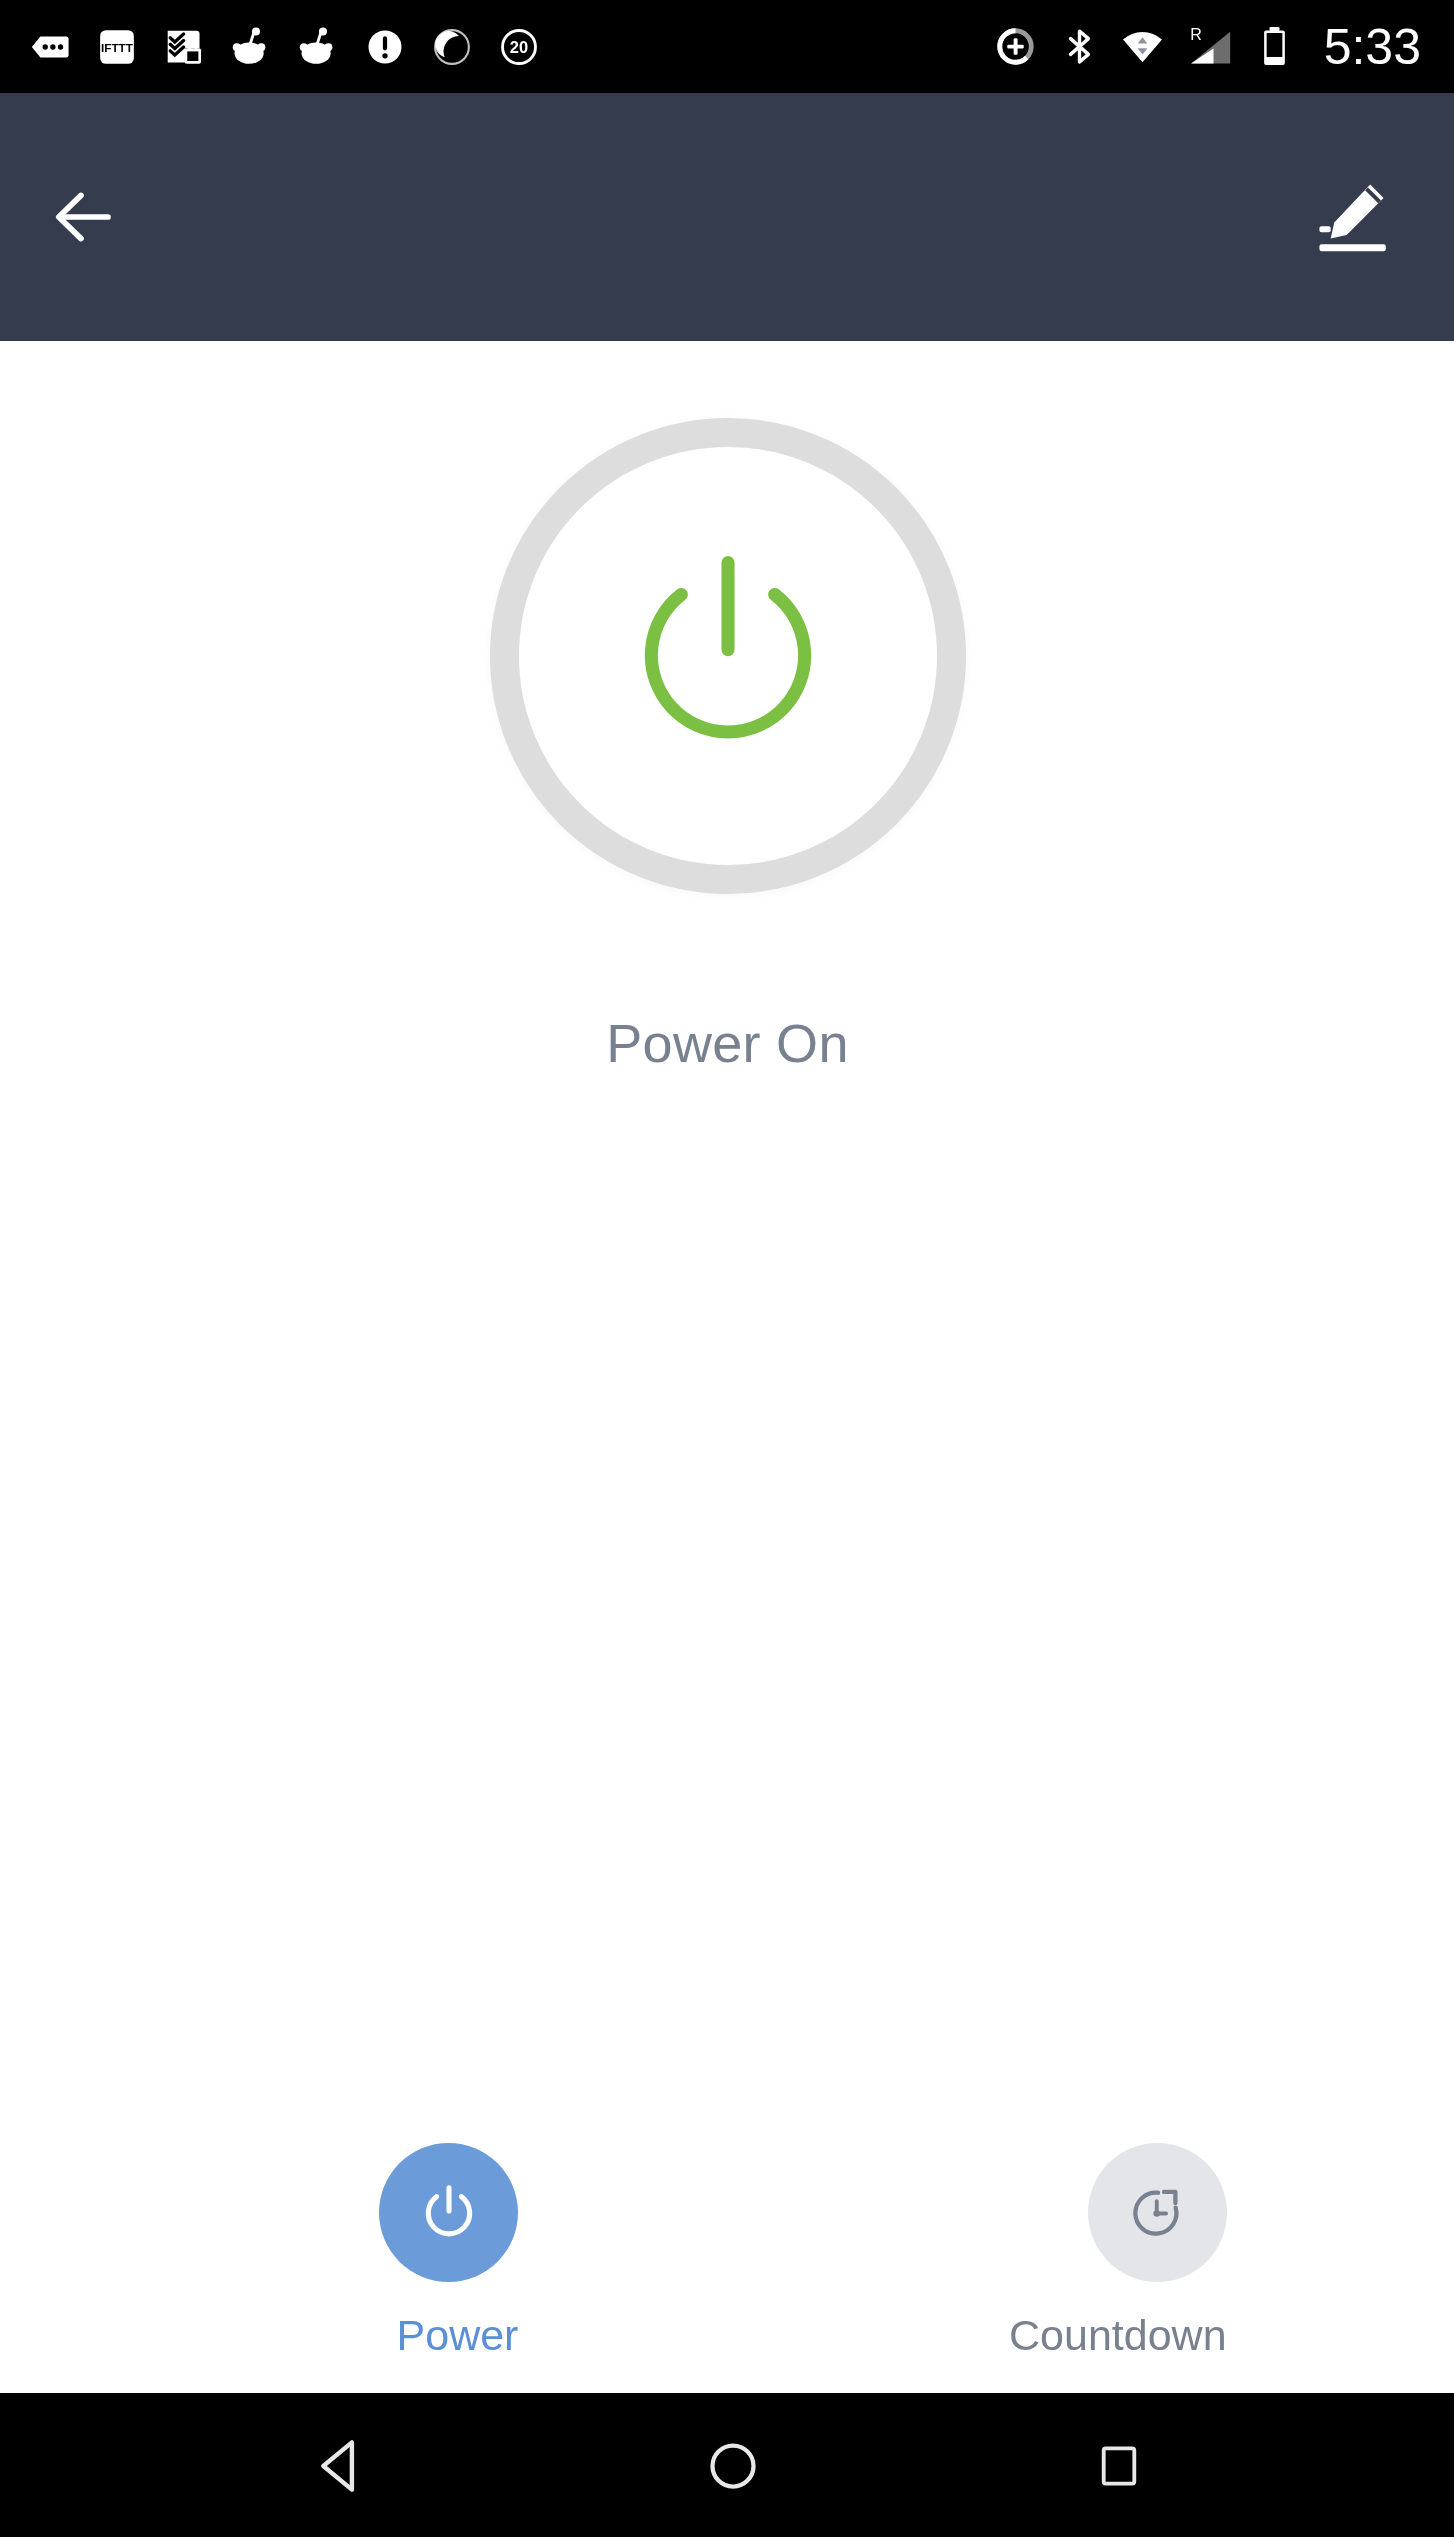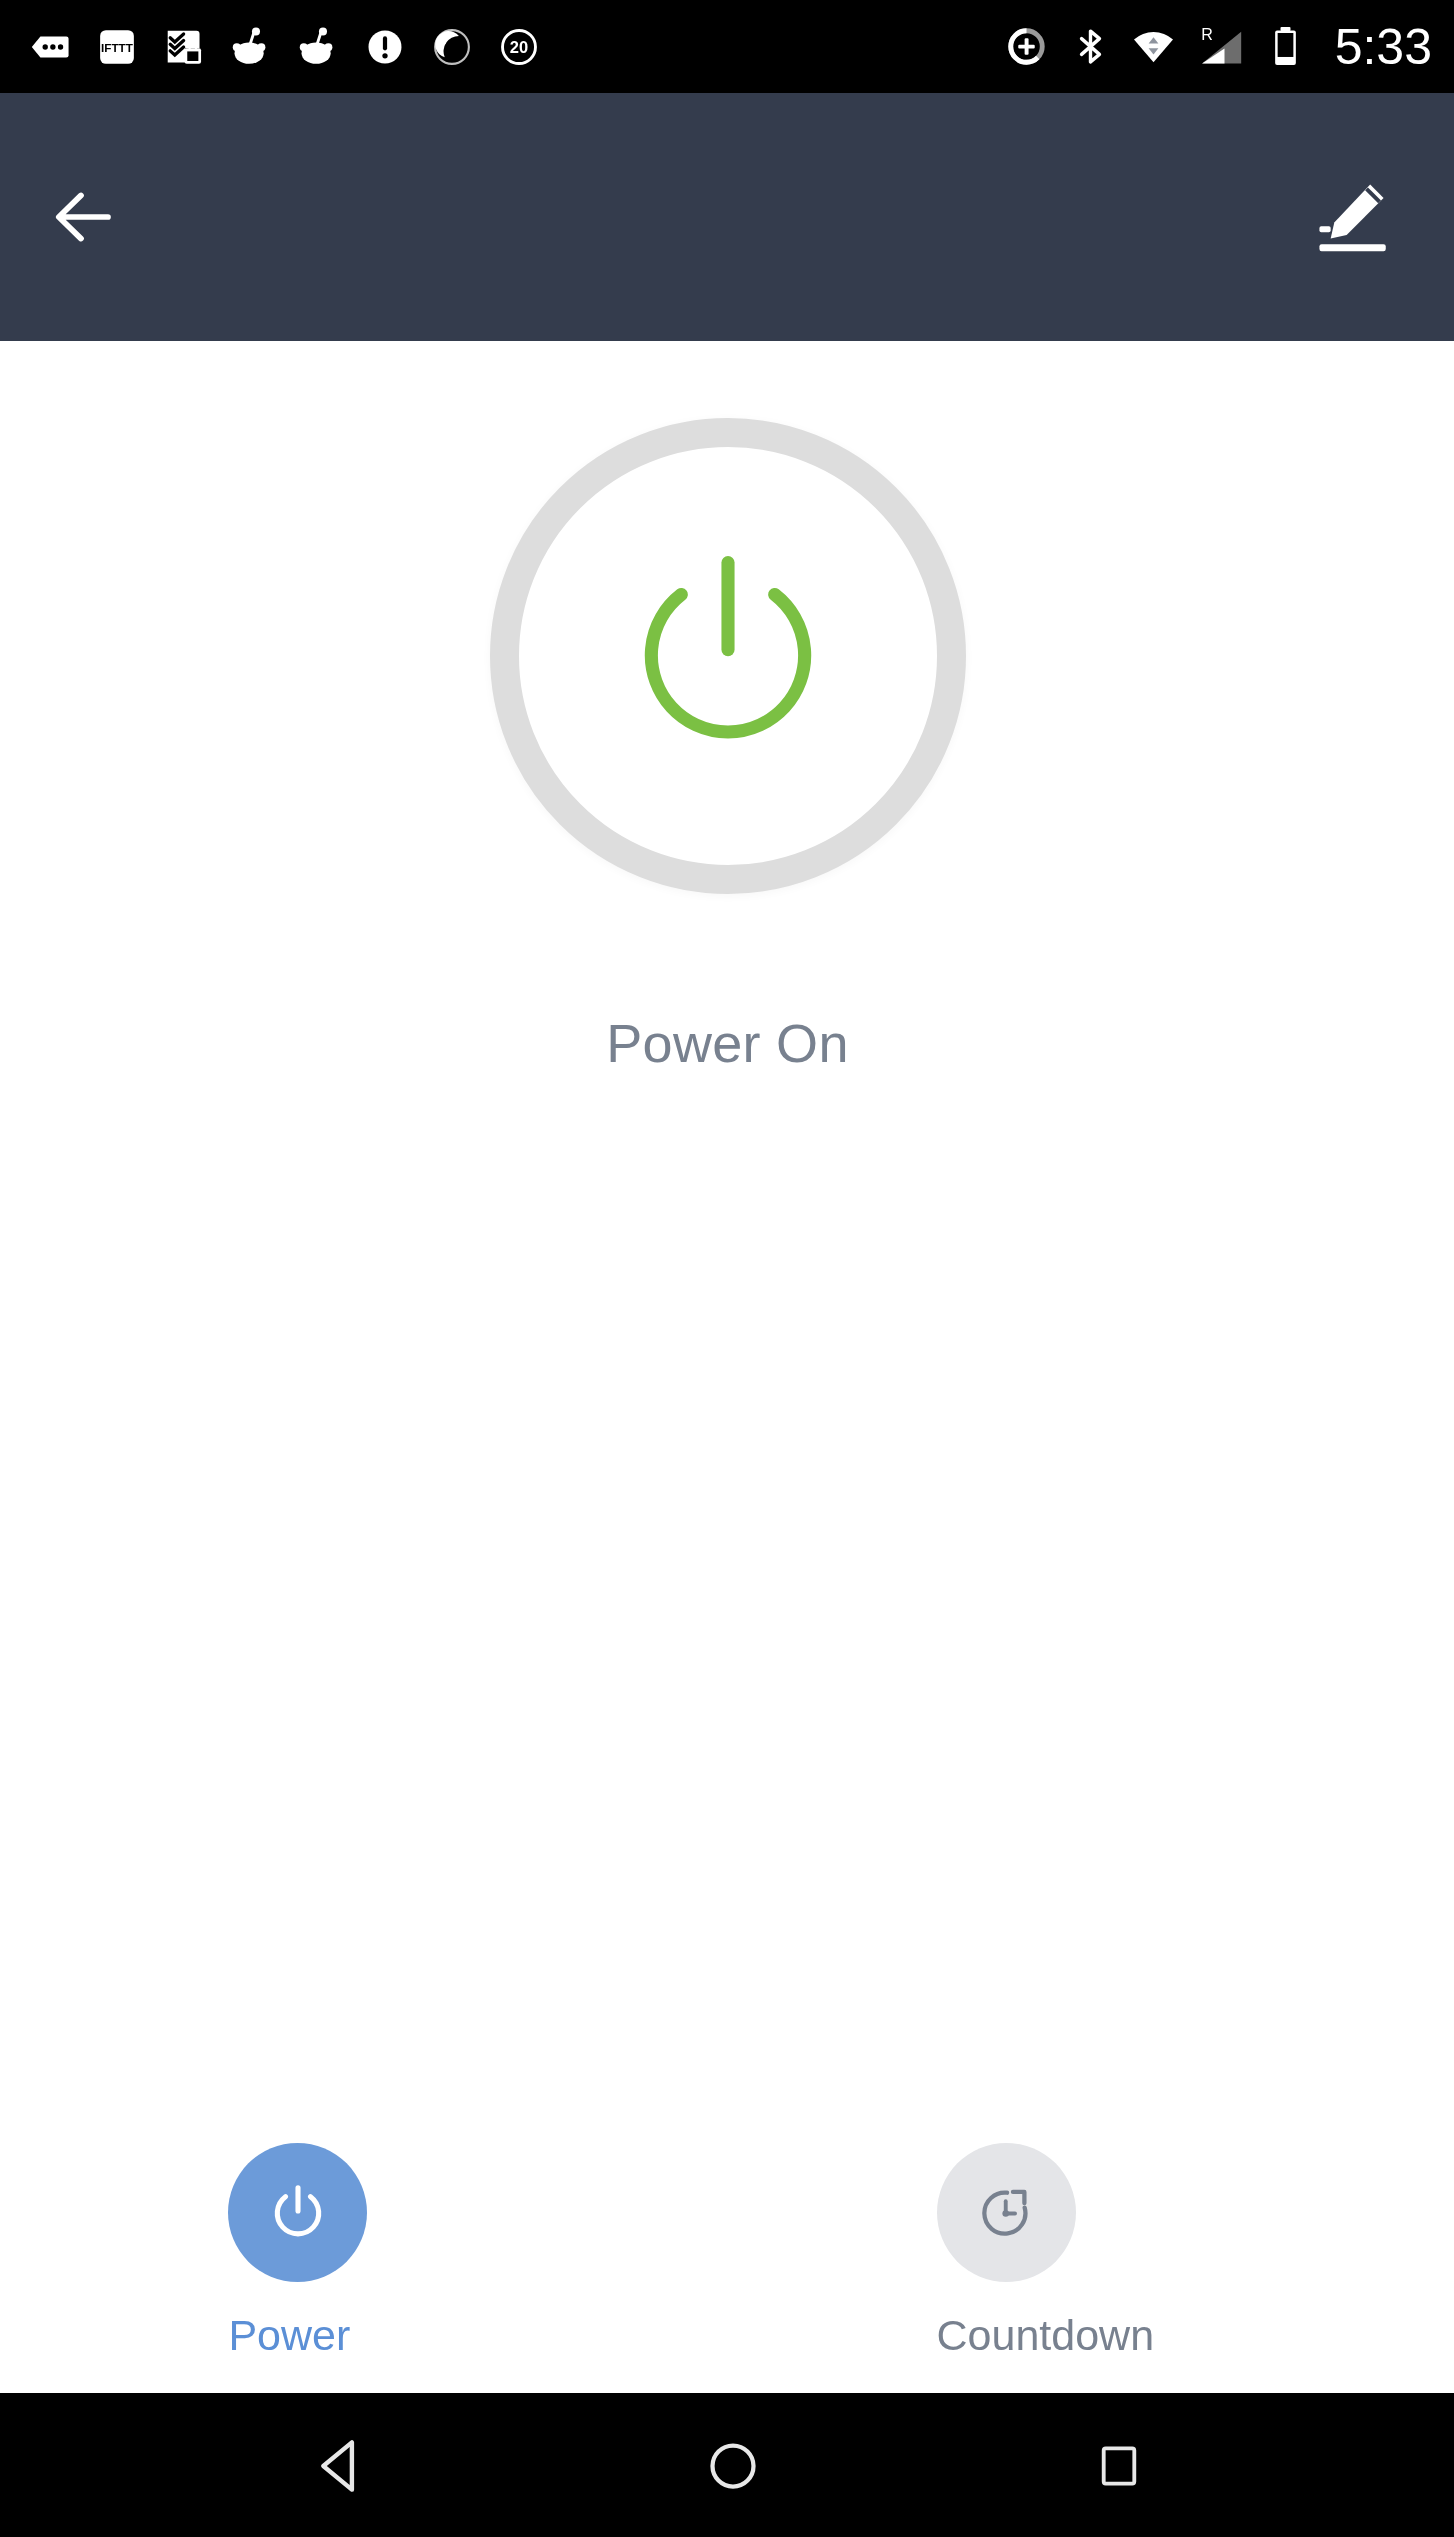--- a/index.html
+++ b/index.html
@@ -8,21 +8,21 @@
     background:#000;
     font-family:"Liberation Sans", sans-serif;
     overflow:hidden;
   }
   .screen { position:relative; width:1455px; height:2538px; display:flex; flex-direction:column; }
 
   
   .status-bar{
     height:93px; background:#000; flex:0 0 93px;
     display:flex; align-items:center; justify-content:space-between;
-    padding:0 23px 0 27px;
+    padding:0 34px 0 27px;
   }
   .status-left{ display:flex; align-items:center; gap:21px; }
   .status-right{ display:flex; align-items:center; gap:19.4px; }
   .sicon{ display:flex; align-items:center; justify-content:center; }
   .status-clock{
     color:#fff; font-size:50px; font-weight:400; letter-spacing:0px;
     margin-left:13.5px; line-height:1;
   }
 
   
@@ -61,21 +61,21 @@
     letter-spacing:0.3px;
   }
 
   
   .tab-bar{
     position:absolute; bottom:33px; left:0; right:0;
     display:flex; align-items:flex-start; justify-content:space-around;
     padding:0 19.4px;
   }
   .tab{
-    display:flex; flex-direction:column; align-items:flex-start;
+    display:flex; flex-direction:column; align-items:flex-end;
     width:290px; cursor:pointer;
   }
   .tab-circle{
     width:139px; height:139px; border-radius:50%;
     display:flex; align-items:center; justify-content:center;
     background:#e4e5e8;
   }
   .tab.active .tab-circle{ background:#6c9bd9; }
   .tab-label{
     margin-top:29px; font-size:43px; color:#78818f; font-weight:400;

